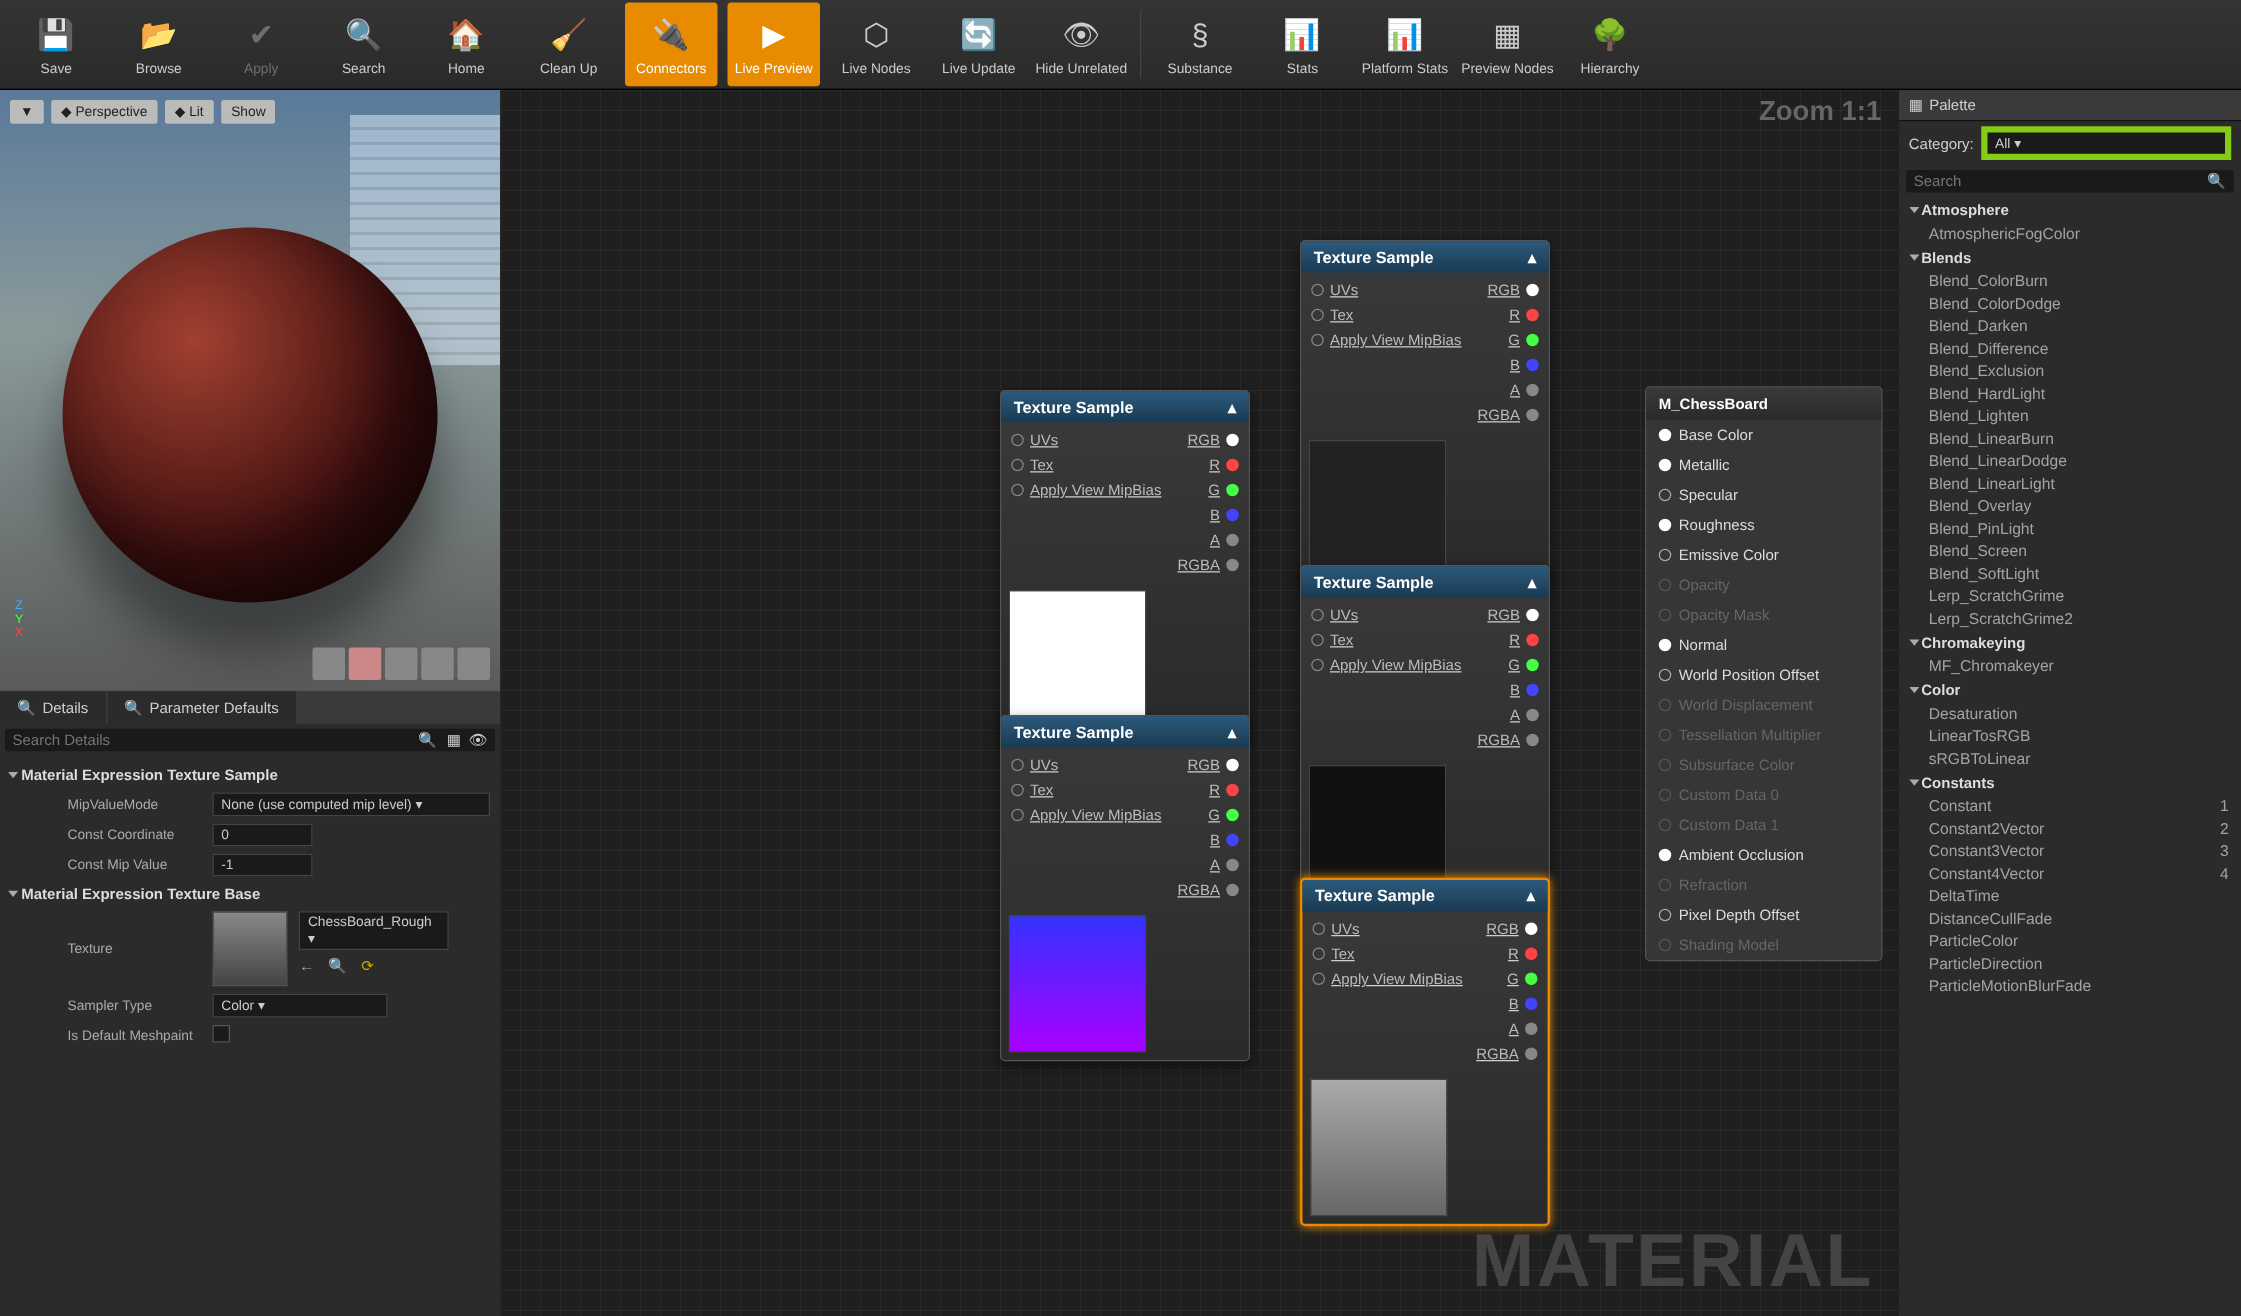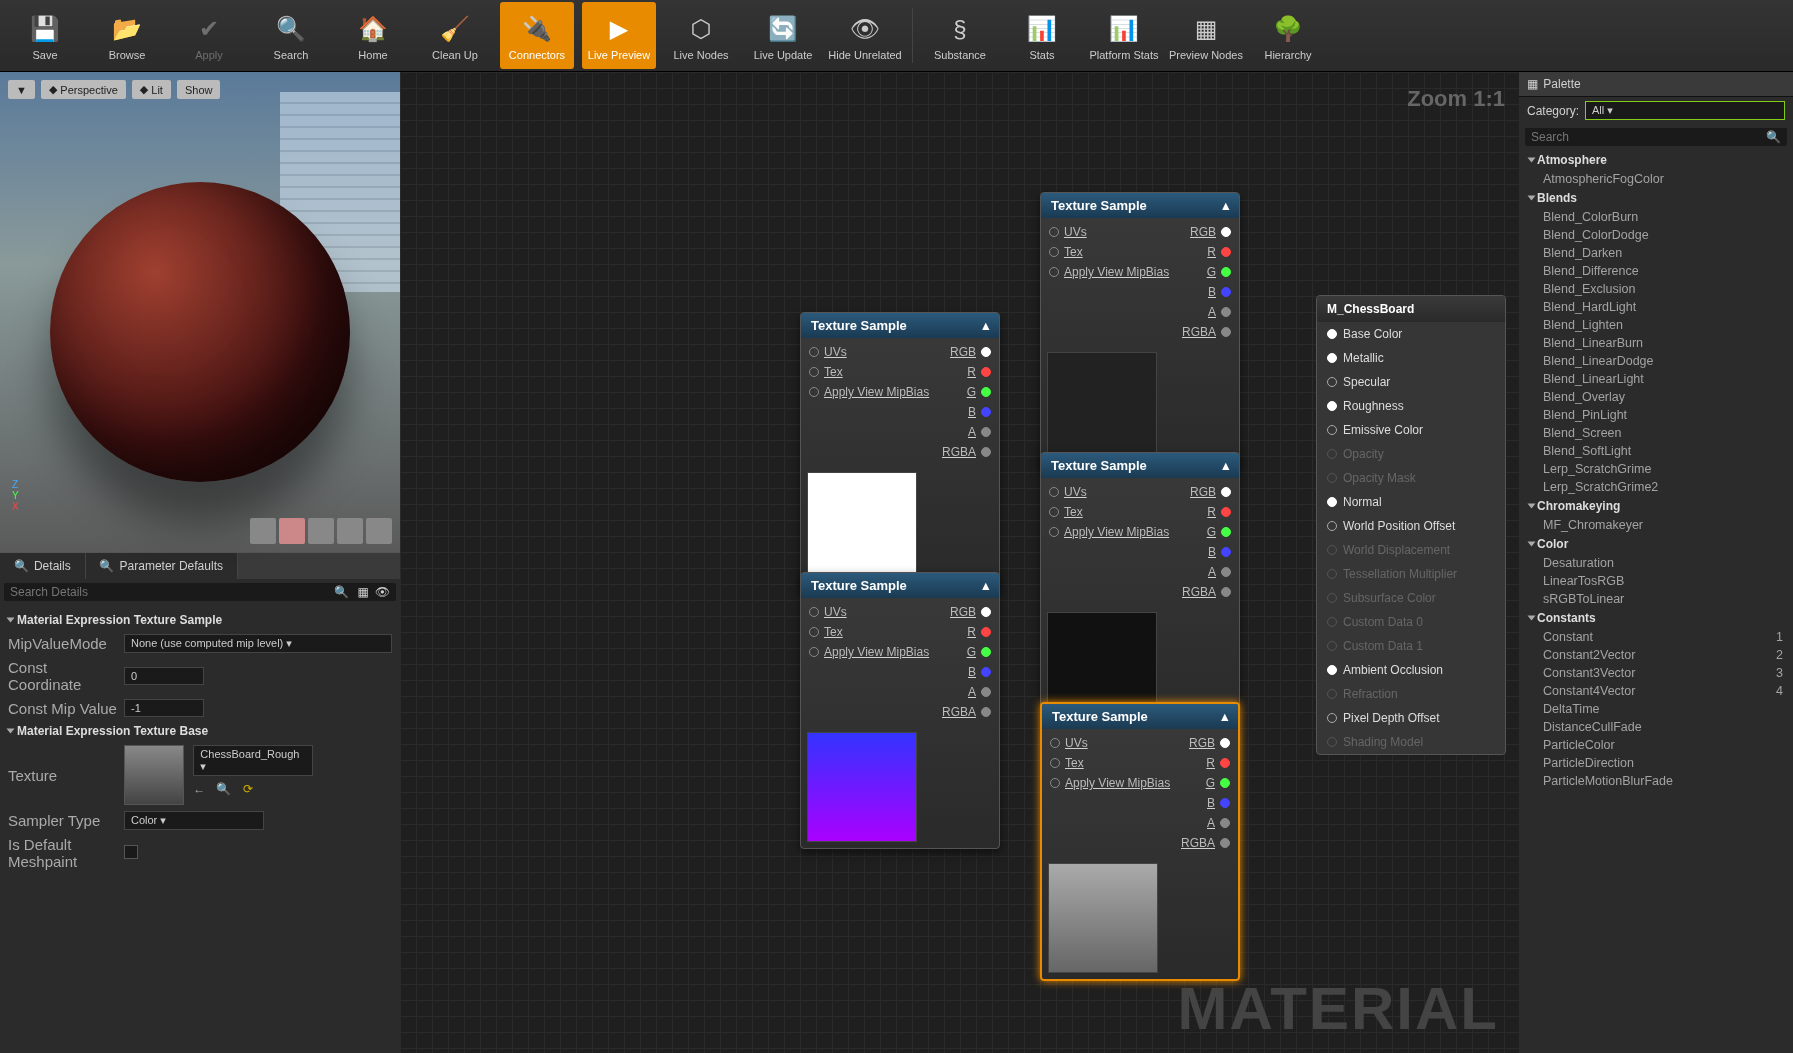--- a/index.html
+++ b/index.html
@@ -30,30 +30,30 @@
 .vp-shelf-btn { width: 26px; height: 26px; background: #888; border-radius: 2px; cursor: pointer; }
 
 
 .details-tabs { display: flex; background: #3a3a3a; border-top: 1px solid #555; }
 .dtab { padding: 6px 14px; background: #2b2b2b; border-right: 1px solid #444; font-size: 12px; cursor: pointer; display: flex; align-items: center; gap: 5px; }
 .dsearch { display: flex; align-items: center; background: #1a1a1a; margin: 4px; padding: 2px 6px; border-radius: 2px; }
 .dsearch input { flex: 1; background: none; border: none; color: #aaa; outline: none; font-size: 12px; }
 .det-section { padding: 4px 8px; font-size: 12px; }
 .det-header { font-weight: bold; color: #ddd; padding: 4px 0; display: flex; align-items: center; gap: 4px; }
 .det-row { display: flex; align-items: center; padding: 3px 0; gap: 6px; }
-.det-label { width: 110px; color: #aaa; font-size: 15px; }
+.det-label { width: 110px; color: #aaa; font-size: 11px; margin-left: 46px; }
 .det-control { flex: 1; }
 .det-select { background: #1a1a1a; border: 1px solid #444; color: #ccc; padding: 2px 6px; font-size: 11px; width: 100%; cursor: pointer; }
 .det-input { background: #1a1a1a; border: 1px solid #444; color: #ccc; padding: 2px 6px; font-size: 11px; width: 80px; }
 .det-check { width: 14px; height: 14px; background: #1a1a1a; border: 1px solid #555; display: inline-flex; align-items: center; justify-content: center; }
 .det-check.checked::after { content: "✓"; color: #ddd; font-size: 10px; }
 .tex-thumb { width: 60px; height: 60px; background: #333; border: 1px solid #555; display: inline-block; vertical-align: middle; margin-right: 6px; }
 
 
-.zoom-label { position: absolute; top: 14px; right: 14px; color: #666; font-size: 22px; font-weight: bold; }
+.zoom-label { position: absolute; top: 4px; right: 14px; color: #666; font-size: 22px; font-weight: bold; }
 .watermark { position: absolute; right: 20px; bottom: 10px; color: #444; font-size: 60px; font-weight: 900; letter-spacing: 2px; }
 .node { position: absolute; background: linear-gradient(#3a3a3a, #2a2a2a); border: 1px solid #555; border-radius: 4px; box-shadow: 0 4px 10px rgba(0,0,0,.5); }
 .node.selected { border: 2px solid #e88b00; box-shadow: 0 0 8px #e88b00; }
 .node-header { background: linear-gradient(#2c5a7c, #1a3a52); padding: 5px 10px; font-size: 13px; font-weight: bold; color: #fff; display: flex; justify-content: space-between; align-items: center; border-radius: 3px 3px 0 0; }
 .node-body { padding: 4px 0; }
 .pin-row { display: flex; justify-content: space-between; align-items: center; padding: 3px 8px; font-size: 12px; text-decoration: underline; }
 .pin { display: flex; align-items: center; gap: 5px; color: #bbb; }
 .pin-dot { width: 10px; height: 10px; border-radius: 50%; border: 1px solid #888; }
 .pin-dot.white { background: #fff; border-color: #fff; }
 .pin-dot.red { background: #f44; border-color: #f44; }
@@ -72,21 +72,21 @@
 .mat-pin-dot.solid { background: #fff; border-color: #fff; }
 .mat-pin.disabled .mat-pin-dot { border-color: #555; }
 
 
 .wires { position: absolute; inset: 0; pointer-events: none; }
 .wires path { stroke: #ddd; stroke-width: 2; fill: none; opacity: 0.85; }
 
 
 .pal-header { background: #3a3a3a; padding: 5px 8px; display: flex; align-items: center; gap: 5px; font-size: 12px; border-bottom: 1px solid #111; }
 .pal-row { display: flex; align-items: center; padding: 4px 8px; gap: 6px; justify-content: space-between; }
-.pal-select { flex: 1; background: #1a1a1a; border: 1px solid #84cc16; color: #ccc; padding: 2px 6px; font-size: 11px; }
+.pal-select { flex: 1; background: #1a1a1a; border: 5px solid #84cc16; color: #ccc; padding: 2px 6px; font-size: 11px; }
 .pal-search { margin: 4px 6px; background: #1a1a1a; border-radius: 2px; display: flex; align-items: center; padding: 2px 6px; }
 .pal-search input { flex: 1; background: none; border: none; color: #aaa; outline: none; font-size: 12px; }
 .pal-list { flex: 1; overflow-y: auto; padding: 0 4px; }
 .pal-cat { color: #ddd; font-weight: bold; padding: 3px 6px; font-size: 12px; display: flex; align-items: center; gap: 3px; }
 .pal-item { color: #a3a3a3; padding: 2px 6px 2px 20px; font-size: 12.5px; cursor: pointer; display: flex; justify-content: space-between; }
 .arrow { display: inline-block; width: 0; height: 0; border-top: 4px solid transparent; border-bottom: 4px solid transparent; border-left: 5px solid #aaa; transform: rotate(90deg); }
 
 
 ::-webkit-scrollbar { width: 10px; }
 ::-webkit-scrollbar-thumb { background: #555; }
@@ -430,21 +430,21 @@
             </div>
             <div class="pin-row">
               <div class="pin"></div>
               <div class="pin">RGBA<span class="pin-dot grey"></span></div>
             </div>
           </div>
           <div class="node-thumb" style="background:linear-gradient(#aaa,#666)"></div>
         </div>
       </div>
 
-    <div class="mat-node" style="left:916px; top:223px">
+    <div class="mat-node" style="left:916px; top:237px">
       <div class="mat-header">M_ChessBoard</div>
       <div id="matpins">
           <div class="mat-pin">
             <span class="mat-pin-dot solid"></span>
             <span>Base Color</span>
           </div>
           <div class="mat-pin">
             <span class="mat-pin-dot solid"></span>
             <span>Metallic</span>
           </div>

